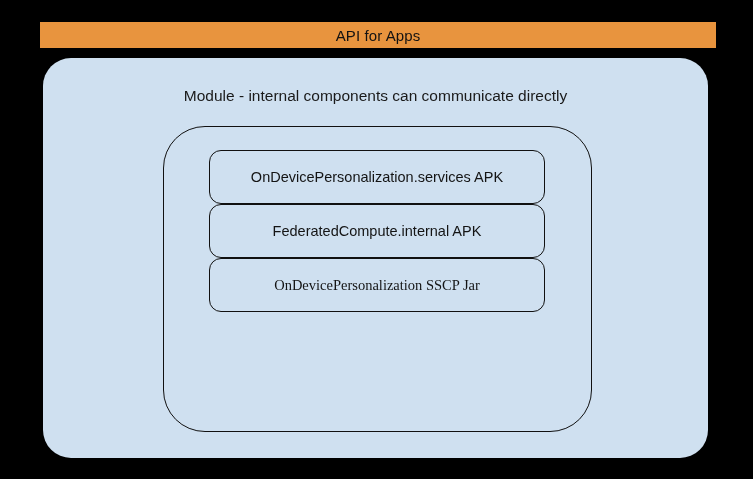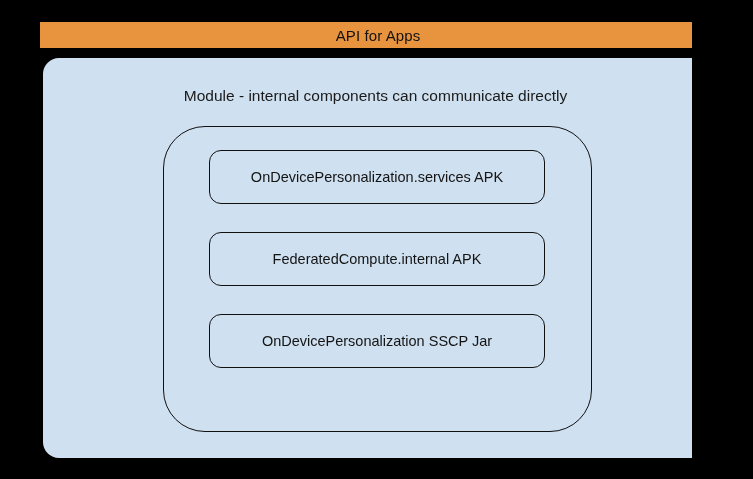--- a/index.html
+++ b/index.html
@@ -2,21 +2,21 @@
 <html><head>
 <meta charset="utf-8">
 <style>
   html, body {
     margin: 0;
     padding: 0;
     background: #000000;
   }
   #canvas {
     position: relative;
-    width: 692px;
+    width: 753px;
     height: 479px;
     background: #000000;
     overflow: hidden;
     font-family: "Liberation Sans", sans-serif;
   }
   
   #api-banner {
     position: absolute;
     left: 40px;
     top: 22px;
@@ -34,21 +34,21 @@
     line-height: 1;
   }
   
   #module-container {
     position: absolute;
     left: 43px;
     top: 58px;
     width: 665px;
     height: 400px;
     background: #cfe0f0;
-    border-radius: 16px;
+    border-radius: 28px;
   }
   #module-caption {
     position: absolute;
     left: 0;
     right: 0;
     top: 30px;
     text-align: center;
     font-size: 15.5px;
     color: #1a1a1a;
     line-height: 1;
@@ -75,24 +75,25 @@
     position: relative;
     width: 336px;
     height: 54px;
     border: 1.3px solid #111111;
     border-radius: 12px;
     box-sizing: border-box;
     background: transparent;
     display: flex;
     align-items: center;
     justify-content: center;
-    margin-bottom: 28px;
+    margin-bottom: 0;
   }
   .component-box:last-child {
     margin-bottom: 0;
+    font-family: Liberation Serif, serif;
   }
   .component-label {
     font-size: 14.5px;
     color: #141414;
     line-height: 1;
     white-space: nowrap;
   }
 </style>
 </head>
 <body>

